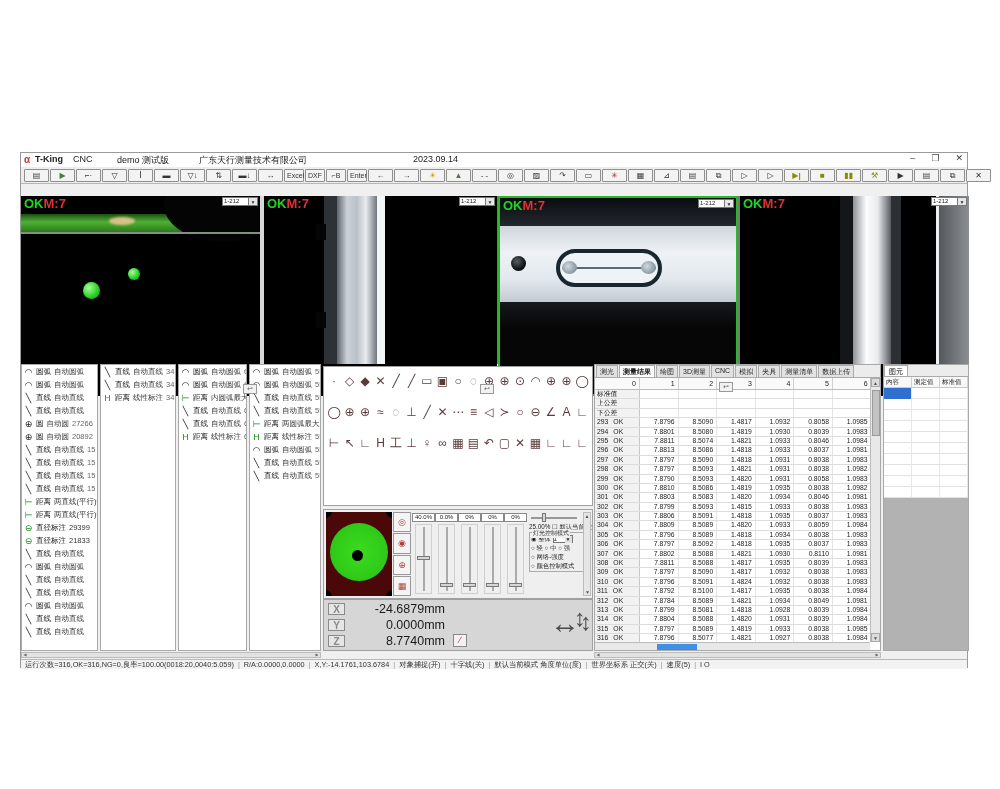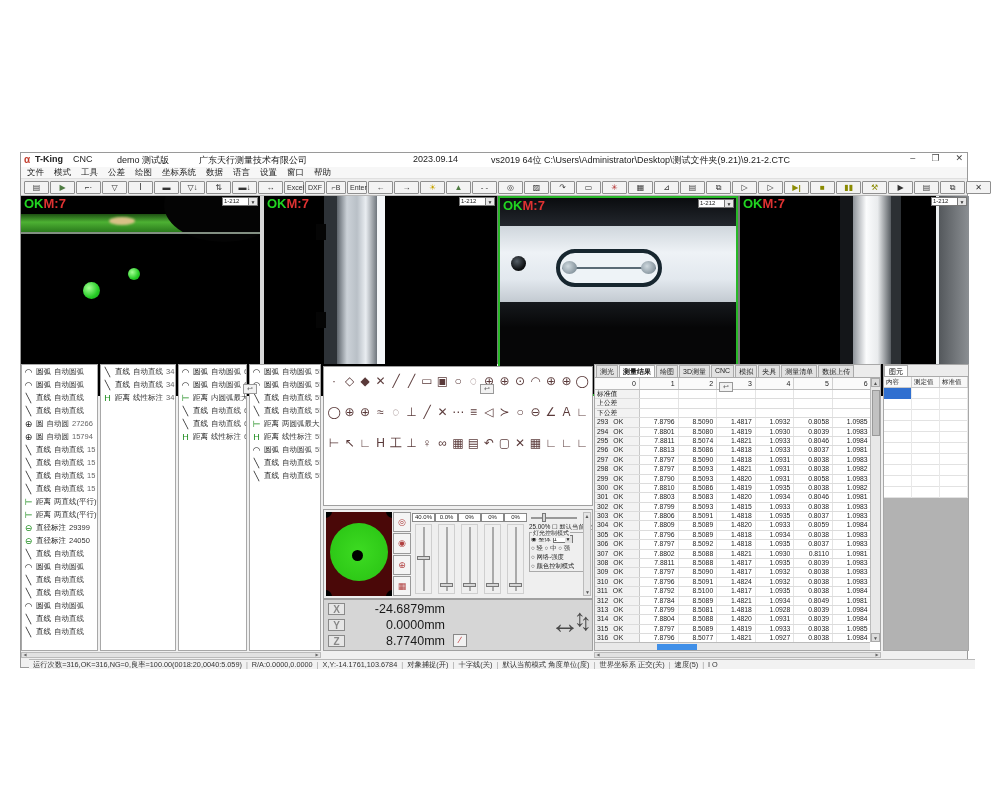--- a/index.html
+++ b/index.html
@@ -144,57 +144,43 @@
 .etab span{height:11px;padding:1px 4px 0;border:1px solid #aaa;border-bottom:none;background:#fff;font-size:7px}
 .ehead{display:flex;height:11px;border-bottom:1px solid #c8c8c8;background:#f8f8f8}
 .ehc{font-size:6.5px;line-height:10px;padding-left:2px;border-right:1px solid #d0d0d0;color:#222}
 .erow{display:flex;height:11px;border-bottom:1px solid #e2e2e2}
 .ec{border-right:1px solid #e8e8e8;height:11px}
 .esel{background:#2f6fd0}
 .egray{position:absolute;left:0;right:0;top:133px;bottom:0;background:#b2b2b2}
 
 .hstrip{position:absolute;top:499px;height:6px;background:#e2e2e2;border:1px solid #bbb;font-size:4px;color:#666}
 .hstrip .ar{position:absolute;top:0;width:6px;height:4px;line-height:4px;text-align:center}
-.sbar{position:absolute;left:8px;top:506px;width:946px;height:10px;background:#f2f2f2;border-top:1px solid #b8b8b8;display:flex;align-items:center;padding-left:4px;font-size:7.3px;color:#333;white-space:nowrap;overflow:hidden}
+.sbar{position:absolute;left:0;top:506px;width:946px;height:10px;background:#f2f2f2;border-top:1px solid #b8b8b8;display:flex;align-items:center;padding-left:4px;font-size:7.3px;color:#333;white-space:nowrap;overflow:hidden}
 .ssep{margin:0 4px;color:#999}
 </style>
 </head>
 <body>
 
 <div id="stage">
   <div class="win">
 
     <div class="titlebar">
       <span class="logo">α</span>
       <span class="t-brand">T-King</span>
       <span class="t-app">CNC</span>
       <span class="t-demo">demo 测试版</span>
       <span class="t-comp">广东天行测量技术有限公司</span>
       <span class="t-date">2023.09.14</span>
-      <span class="t-path">vs2019 64位  C:\Users\Administrator\Desktop\测试文件夹(9.21)\9.21-2.CTC</span>
       <div class="winctl">
         <span>–</span>
         <span>❐</span>
         <span>✕</span>
       </div>
     </div>
 
-    <div class="menubar" id="menubar">
-        <span>文件</span>
-        <span>模式</span>
-        <span>工具</span>
-        <span>公差</span>
-        <span>绘图</span>
-        <span>坐标系统</span>
-        <span>数据</span>
-        <span>语言</span>
-        <span>设置</span>
-        <span>窗口</span>
-        <span>帮助</span>
-      </div>
 
     <div class="toolbar" id="toolbar">
         <span class="tbtn">▤</span>
         <span class="tbtn green">▶</span>
         <span class="tbtn">⌐·</span>
         <span class="tbtn">▽</span>
         <span class="tbtn">Ⅰ</span>
         <span class="tbtn">▬</span>
         <span class="tbtn">▽↓</span>
         <span class="tbtn">⇅</span>
@@ -328,21 +314,21 @@
         <div class="litem">
           <span class="lic">⊕</span>
           <span class="ln">圆</span>
           <span class="lt">自动圆</span>
           <span class="lm">27266</span>
         </div>
         <div class="litem">
           <span class="lic">⊕</span>
           <span class="ln">圆</span>
           <span class="lt">自动圆</span>
-          <span class="lm">15794</span>
+          <span class="lm">20892</span>
         </div>
         <div class="litem">
           <span class="lic">╲</span>
           <span class="ln">直线</span>
           <span class="lt">自动直线</span>
           <span class="lm">15</span>
         </div>
         <div class="litem">
           <span class="lic">╲</span>
           <span class="ln">直线</span>
@@ -372,21 +358,21 @@
           <span class="lt">两直线(平行)中</span>
         </div>
         <div class="litem">
           <span class="lic grn">⊖</span>
           <span class="ln">直径标注</span>
           <span class="lt">29399</span>
         </div>
         <div class="litem">
           <span class="lic grn">⊖</span>
           <span class="ln">直径标注</span>
-          <span class="lt">24050</span>
+          <span class="lt">21833</span>
         </div>
         <div class="litem">
           <span class="lic">╲</span>
           <span class="ln">直线</span>
           <span class="lt">自动直线</span>
         </div>
         <div class="litem">
           <span class="lic">◠</span>
           <span class="ln">圆弧</span>
           <span class="lt">自动圆弧</span>

